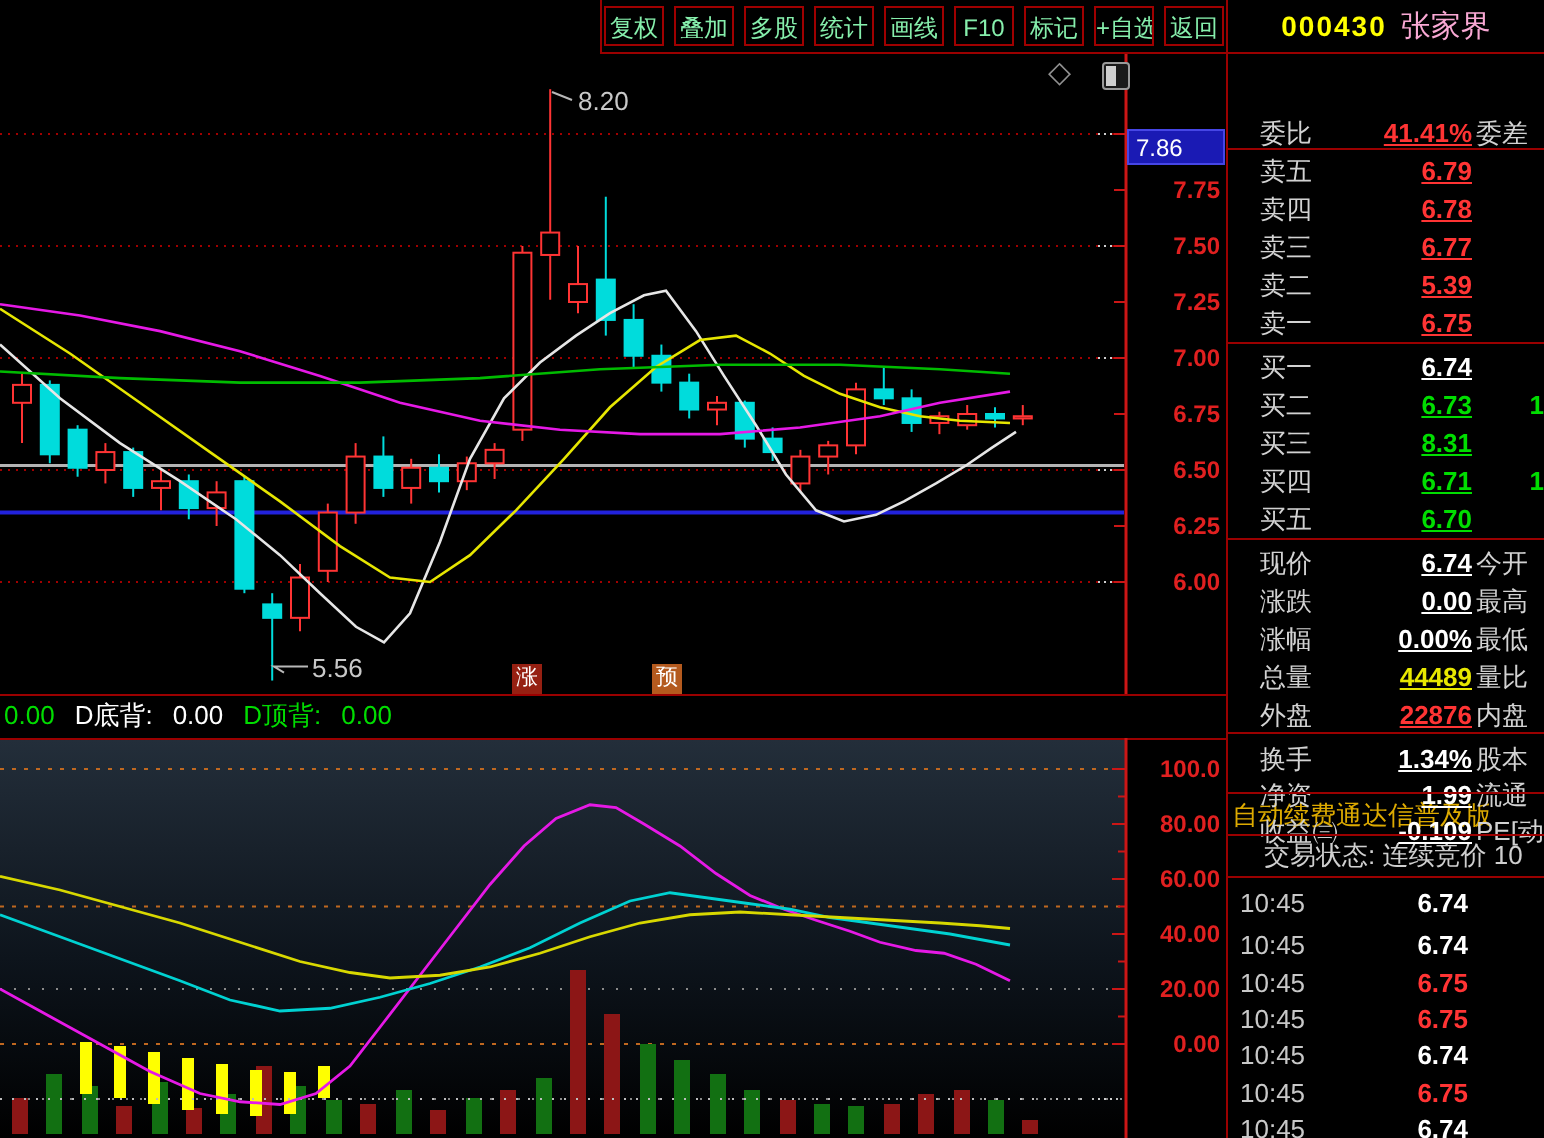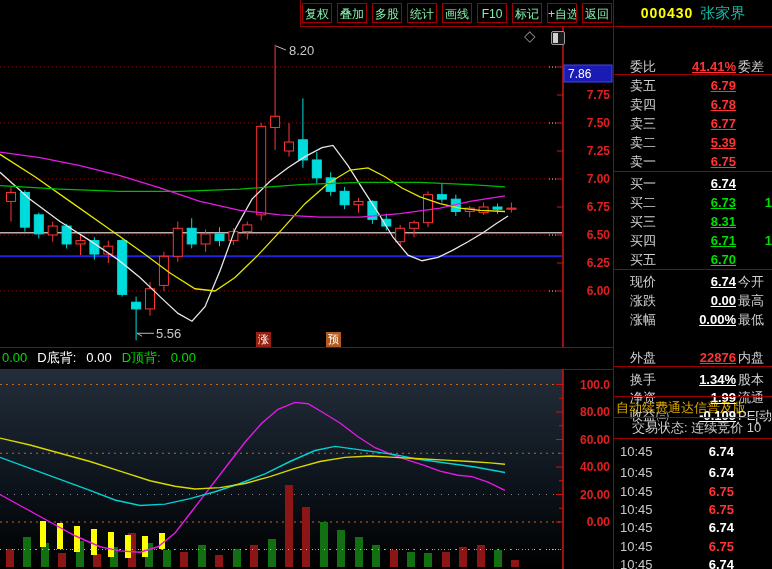--- a/index.html
+++ b/index.html
@@ -6,21 +6,21 @@
   #root{position:relative;width:772px;height:569px;background:#000;overflow:hidden;
         font-family:"Liberation Sans","DejaVu Sans",sans-serif;}
   .hline{position:absolute;height:1px;background:#9b0000;}
   .vline{position:absolute;width:1px;background:#9b0000;}
   #toolbar{position:absolute;left:302px;top:3px;display:flex;gap:5px;}
   .tbtn{width:30px;height:20px;line-height:20px;box-sizing:border-box;border:1px solid #a00000;
         color:#86efac;font-size:12px;text-align:center;background:#000;cursor:default;white-space:nowrap;overflow:hidden;}
   #stock-header{position:absolute;left:614px;top:0;width:158px;height:26px;display:flex;
         align-items:center;justify-content:center;gap:7px;overflow:hidden;}
   #stock-code{color:#ffff00;font-size:14px;font-weight:bold;letter-spacing:1px;}
-  #stock-name{color:#14b8a6;font-size:15px;}
+  #stock-name{color:#f9a8d4;font-size:15px;}
   #quote-panel{position:absolute;left:614px;top:27px;width:158px;height:542px;overflow:hidden;}
   .qrow{position:absolute;left:0;width:158px;height:19px;line-height:19px;font-size:13px;overflow:hidden;}
   .qlabel{position:absolute;left:16px;color:#d2d2d2;}
   .qvalue{position:absolute;left:40px;width:82px;text-align:right;font-weight:bold;text-decoration:underline;}
   .qlabel2{position:absolute;left:124px;color:#d2d2d2;white-space:nowrap;}
   .qextra{position:absolute;right:0;color:#00dd00;font-weight:bold;}
   .pdiv{position:absolute;left:0;width:158px;height:1px;background:#9b0000;}
   .c-r{color:#ff3434;} .c-g{color:#00dd00;} .c-w{color:#ffffff;} .c-y{color:#e8e800;}
   #notice{position:absolute;left:2px;top:372px;width:156px;height:18px;line-height:18px;
         color:#ddaa00;font-size:13px;white-space:nowrap;overflow:hidden;}
@@ -337,20 +337,25 @@
       <div class="qrow" style="top: 264px;">
         <span class="qlabel">涨跌</span>
         <span class="qvalue c-w">0.00</span>
         <span class="qlabel2">最高</span>
       </div>
       <div class="qrow" style="top: 283px;">
         <span class="qlabel">涨幅</span>
         <span class="qvalue c-w">0.00%</span>
         <span class="qlabel2">最低</span>
       </div>
+      <div class="qrow" style="top: 302px;">
+        <span class="qlabel">总量</span>
+        <span class="qvalue c-y">44489</span>
+        <span class="qlabel2">量比</span>
+      </div>
       <div class="qrow" style="top: 321px;">
         <span class="qlabel">外盘</span>
         <span class="qvalue c-r">22876</span>
         <span class="qlabel2">内盘</span>
       </div>
       <div class="qrow" style="top: 343px;">
         <span class="qlabel">换手</span>
         <span class="qvalue c-w">1.34%</span>
         <span class="qlabel2">股本</span>
       </div>

